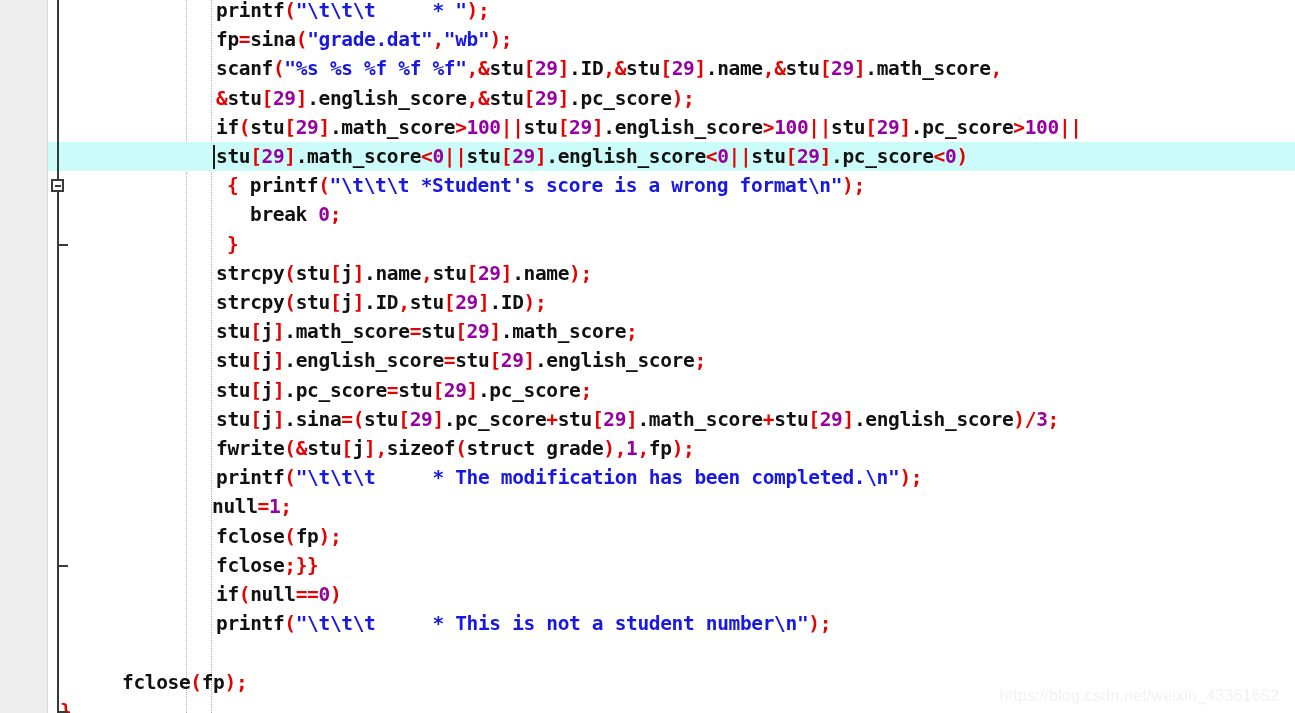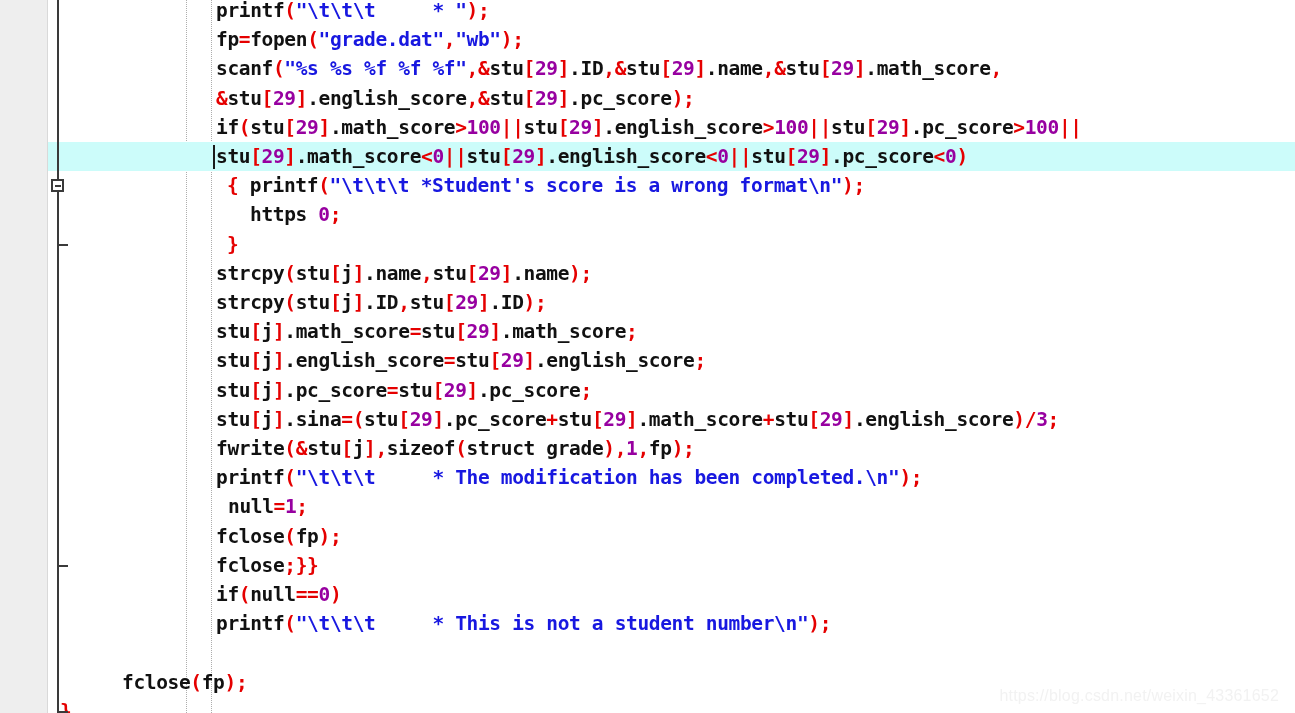--- a/index.html
+++ b/index.html
@@ -232,38 +232,38 @@
   <div id="folds">
       <div class="fold-box" style="top: 179.2px;"></div>
       <div class="fold-tick" style="top: 243.6px;"></div>
       <div class="fold-tick" style="top: 564.8px;"></div>
       <div class="fold-end" style="top: 710.8px;"></div>
       <div class="fold-line" style="top: -19.2px; height: 731px;"></div>
       <div class="fold-line" style="top: 185.2px; height: 59.4px;"></div>
     </div>
   <div id="codelines">
       <div class="line" style="top: -4px; left: 216px;"><span class="t-plain">printf</span><span class="t-punc">(</span><span class="t-str">"\t\t\t     * "</span><span class="t-punc">);</span></div>
-      <div class="line" style="top: 25.2px; left: 216px;"><span class="t-plain">fp</span><span class="t-op">=</span><span class="t-plain">fopen</span><span class="t-punc">(</span><span class="t-str">"grade.dat"</span><span class="t-punc">,</span><span class="t-str">"wb"</span><span class="t-punc">);</span></div>
+      <div class="line" style="top: 25.2px; left: 216px;"><span class="t-plain">fp</span><span class="t-op">=</span><span class="t-plain">sina</span><span class="t-punc">(</span><span class="t-str">"grade.dat"</span><span class="t-punc">,</span><span class="t-str">"wb"</span><span class="t-punc">);</span></div>
       <div class="line" style="top: 54.4px; left: 216px;"><span class="t-plain">scanf</span><span class="t-punc">(</span><span class="t-str">"%s %s %f %f %f"</span><span class="t-punc">,&amp;</span><span class="t-plain">stu</span><span class="t-punc">[</span><span class="t-num">29</span><span class="t-punc">]</span><span class="t-plain">.ID</span><span class="t-punc">,&amp;</span><span class="t-plain">stu</span><span class="t-punc">[</span><span class="t-num">29</span><span class="t-punc">]</span><span class="t-plain">.name</span><span class="t-punc">,&amp;</span><span class="t-plain">stu</span><span class="t-punc">[</span><span class="t-num">29</span><span class="t-punc">]</span><span class="t-plain">.math_score</span><span class="t-punc">,</span></div>
       <div class="line" style="top: 83.6px; left: 216px;"><span class="t-punc">&amp;</span><span class="t-plain">stu</span><span class="t-punc">[</span><span class="t-num">29</span><span class="t-punc">]</span><span class="t-plain">.english_score</span><span class="t-punc">,&amp;</span><span class="t-plain">stu</span><span class="t-punc">[</span><span class="t-num">29</span><span class="t-punc">]</span><span class="t-plain">.pc_score</span><span class="t-punc">);</span></div>
       <div class="line" style="top: 112.8px; left: 216px;"><span class="t-kw">if</span><span class="t-punc">(</span><span class="t-plain">stu</span><span class="t-punc">[</span><span class="t-num">29</span><span class="t-punc">]</span><span class="t-plain">.math_score</span><span class="t-op">&gt;</span><span class="t-num">100</span><span class="t-op">||</span><span class="t-plain">stu</span><span class="t-punc">[</span><span class="t-num">29</span><span class="t-punc">]</span><span class="t-plain">.english_score</span><span class="t-op">&gt;</span><span class="t-num">100</span><span class="t-op">||</span><span class="t-plain">stu</span><span class="t-punc">[</span><span class="t-num">29</span><span class="t-punc">]</span><span class="t-plain">.pc_score</span><span class="t-op">&gt;</span><span class="t-num">100</span><span class="t-op">||</span></div>
       <div class="line" style="top: 142px; left: 216px;"><span class="t-plain">stu</span><span class="t-punc">[</span><span class="t-num">29</span><span class="t-punc">]</span><span class="t-plain">.math_score</span><span class="t-op">&lt;</span><span class="t-num">0</span><span class="t-op">||</span><span class="t-plain">stu</span><span class="t-punc">[</span><span class="t-num">29</span><span class="t-punc">]</span><span class="t-plain">.english_score</span><span class="t-op">&lt;</span><span class="t-num">0</span><span class="t-op">||</span><span class="t-plain">stu</span><span class="t-punc">[</span><span class="t-num">29</span><span class="t-punc">]</span><span class="t-plain">.pc_score</span><span class="t-op">&lt;</span><span class="t-num">0</span><span class="t-punc">)</span></div>
       <div class="caret" style="top: 145px; left: 213px;"></div>
       <div class="line" style="top: 171.2px; left: 227px;"><span class="t-punc">{ </span><span class="t-plain">printf</span><span class="t-punc">(</span><span class="t-str">"\t\t\t *Student's score is a wrong format\n"</span><span class="t-punc">);</span></div>
-      <div class="line" style="top: 200.4px; left: 250px;"><span class="t-kw">https </span><span class="t-num">0</span><span class="t-punc">;</span></div>
+      <div class="line" style="top: 200.4px; left: 250px;"><span class="t-kw">break </span><span class="t-num">0</span><span class="t-punc">;</span></div>
       <div class="line" style="top: 229.6px; left: 227px;"><span class="t-punc">}</span></div>
       <div class="line" style="top: 258.8px; left: 216px;"><span class="t-plain">strcpy</span><span class="t-punc">(</span><span class="t-plain">stu</span><span class="t-punc">[</span><span class="t-plain">j</span><span class="t-punc">]</span><span class="t-plain">.name</span><span class="t-punc">,</span><span class="t-plain">stu</span><span class="t-punc">[</span><span class="t-num">29</span><span class="t-punc">]</span><span class="t-plain">.name</span><span class="t-punc">);</span></div>
       <div class="line" style="top: 288px; left: 216px;"><span class="t-plain">strcpy</span><span class="t-punc">(</span><span class="t-plain">stu</span><span class="t-punc">[</span><span class="t-plain">j</span><span class="t-punc">]</span><span class="t-plain">.ID</span><span class="t-punc">,</span><span class="t-plain">stu</span><span class="t-punc">[</span><span class="t-num">29</span><span class="t-punc">]</span><span class="t-plain">.ID</span><span class="t-punc">);</span></div>
       <div class="line" style="top: 317.2px; left: 216px;"><span class="t-plain">stu</span><span class="t-punc">[</span><span class="t-plain">j</span><span class="t-punc">]</span><span class="t-plain">.math_score</span><span class="t-op">=</span><span class="t-plain">stu</span><span class="t-punc">[</span><span class="t-num">29</span><span class="t-punc">]</span><span class="t-plain">.math_score</span><span class="t-punc">;</span></div>
       <div class="line" style="top: 346.4px; left: 216px;"><span class="t-plain">stu</span><span class="t-punc">[</span><span class="t-plain">j</span><span class="t-punc">]</span><span class="t-plain">.english_score</span><span class="t-op">=</span><span class="t-plain">stu</span><span class="t-punc">[</span><span class="t-num">29</span><span class="t-punc">]</span><span class="t-plain">.english_score</span><span class="t-punc">;</span></div>
       <div class="line" style="top: 375.6px; left: 216px;"><span class="t-plain">stu</span><span class="t-punc">[</span><span class="t-plain">j</span><span class="t-punc">]</span><span class="t-plain">.pc_score</span><span class="t-op">=</span><span class="t-plain">stu</span><span class="t-punc">[</span><span class="t-num">29</span><span class="t-punc">]</span><span class="t-plain">.pc_score</span><span class="t-punc">;</span></div>
       <div class="line" style="top: 404.8px; left: 216px;"><span class="t-plain">stu</span><span class="t-punc">[</span><span class="t-plain">j</span><span class="t-punc">]</span><span class="t-plain">.sina</span><span class="t-op">=(</span><span class="t-plain">stu</span><span class="t-punc">[</span><span class="t-num">29</span><span class="t-punc">]</span><span class="t-plain">.pc_score</span><span class="t-op">+</span><span class="t-plain">stu</span><span class="t-punc">[</span><span class="t-num">29</span><span class="t-punc">]</span><span class="t-plain">.math_score</span><span class="t-op">+</span><span class="t-plain">stu</span><span class="t-punc">[</span><span class="t-num">29</span><span class="t-punc">]</span><span class="t-plain">.english_score</span><span class="t-punc">)/</span><span class="t-num">3</span><span class="t-punc">;</span></div>
       <div class="line" style="top: 434px; left: 216px;"><span class="t-plain">fwrite</span><span class="t-punc">(&amp;</span><span class="t-plain">stu</span><span class="t-punc">[</span><span class="t-plain">j</span><span class="t-punc">]</span><span class="t-punc">,</span><span class="t-kw">sizeof</span><span class="t-punc">(</span><span class="t-kw">struct</span><span class="t-plain"> grade</span><span class="t-punc">),</span><span class="t-num">1</span><span class="t-punc">,</span><span class="t-plain">fp</span><span class="t-punc">);</span></div>
       <div class="line" style="top: 463.2px; left: 216px;"><span class="t-plain">printf</span><span class="t-punc">(</span><span class="t-str">"\t\t\t     * The modification has been completed.\n"</span><span class="t-punc">);</span></div>
-      <div class="line" style="top: 492.4px; left: 228px;"><span class="t-plain">null</span><span class="t-op">=</span><span class="t-num">1</span><span class="t-punc">;</span></div>
+      <div class="line" style="top: 492.4px; left: 212px;"><span class="t-plain">null</span><span class="t-op">=</span><span class="t-num">1</span><span class="t-punc">;</span></div>
       <div class="line" style="top: 521.6px; left: 216px;"><span class="t-plain">fclose</span><span class="t-punc">(</span><span class="t-plain">fp</span><span class="t-punc">);</span></div>
       <div class="line" style="top: 550.8px; left: 216px;"><span class="t-kw">fclose</span><span class="t-punc">;}}</span></div>
       <div class="line" style="top: 580px; left: 216px;"><span class="t-kw">if</span><span class="t-punc">(</span><span class="t-plain">null</span><span class="t-op">==</span><span class="t-num">0</span><span class="t-punc">)</span></div>
       <div class="line" style="top: 609.2px; left: 216px;"><span class="t-plain">printf</span><span class="t-punc">(</span><span class="t-str">"\t\t\t     * This is not a student number\n"</span><span class="t-punc">);</span></div>
       <div class="line" style="top: 638.4px; left: 216px;"></div>
       <div class="line" style="top: 667.6px; left: 122px;"><span class="t-plain">fclose</span><span class="t-punc">(</span><span class="t-plain">fp</span><span class="t-punc">);</span></div>
       <div class="line" style="top: 696.8px; left: 60px;"><span class="t-punc">}</span></div>
     </div>
 
   <div class="watermark">https://blog.csdn.net/weixin_43361652</div>

